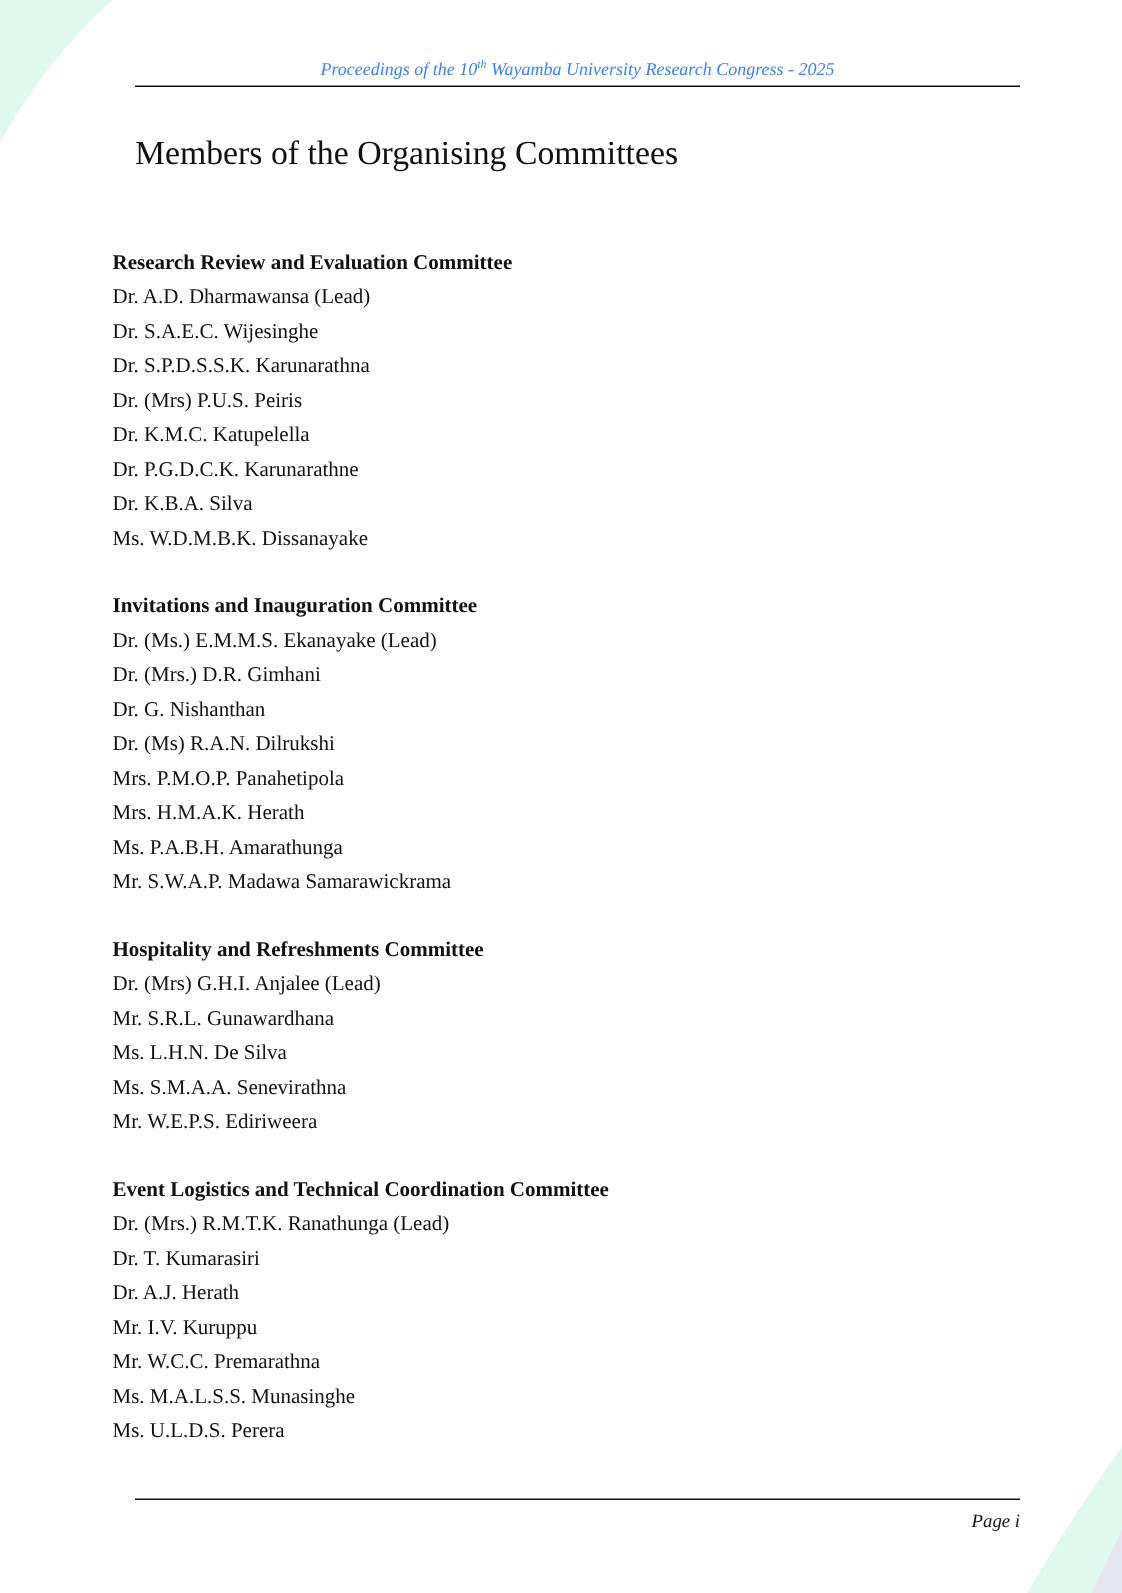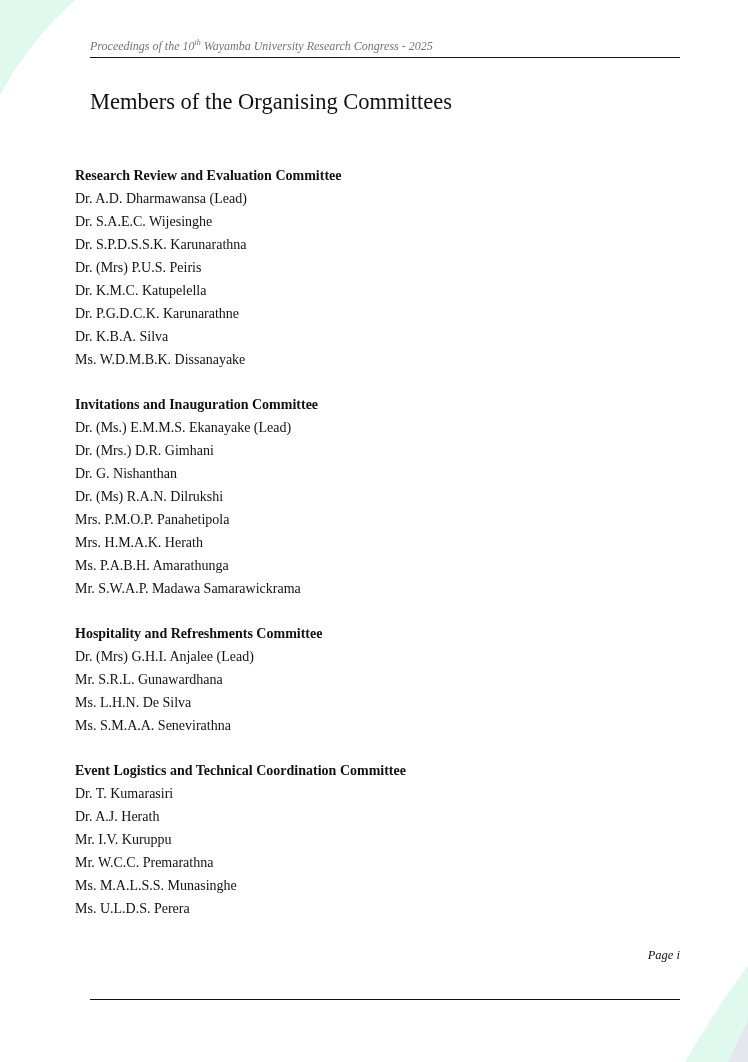--- a/index.html
+++ b/index.html
@@ -5,40 +5,40 @@
     html, body { margin: 0; padding: 0; }
     body {
       width: 748px; height: 1062px; position: relative; overflow: hidden;
       background: #ffffff; color: #111;
       font-family: "DejaVu Serif", "Liberation Serif", serif;
     }
     .deco { position: absolute; left: 0; top: 0; width: 748px; height: 1062px; pointer-events: none; }
     .header {
       position: absolute; left: 90px; top: 38px; width: 590px;
       font-family: "Liberation Serif", serif; font-style: italic; font-size: 12px;
-      color: #737373; padding-bottom: 3px; border-bottom: 1.6px solid #111;
+      color: #3b82f6; padding-bottom: 3px; border-bottom: 1.6px solid #111; text-align: center;
     }
     .header sup { font-size: 8px; }
     .title {
       position: absolute; left: 90px; top: 89px;
       font-family: "Liberation Serif", serif; font-size: 22.5px; color: #111; margin: 0; font-weight: normal; text-align: center;
     }
     .content { position: absolute; left: 75px; top: 166px; width: 590px; }
     .committee { margin-bottom: 22px; }
     .committee-title {
       font-family: "Liberation Serif", serif; font-weight: bold; font-size: 14px;
       height: 23px; line-height: 20px; margin: 0;
     }
     .member {
       font-family: "Liberation Serif", serif; font-size: 14px;
       height: 23px; line-height: 20px;
     }
     .footer-rule { position: absolute; left: 90px; top: 999px; width: 590px; border-top: 1.6px solid #111; }
     .page-num {
-      position: absolute; right: 68px; top: 948px;
+      position: absolute; right: 68px; top: 1007px;
       font-family: "Liberation Serif", serif; font-style: italic; font-size: 12.5px; text-align: right;
     }
   </style>
 </head>
 <body>
 
 <svg class="deco" viewBox="0 0 748 1062">
   <path d="M0,0 L75,0 Q30,40 0,95 Z" fill="#dff9ee"></path>
   <path d="M748,965 L748,1062 L685,1062 Q715,1010 748,965 Z" fill="#dff9ee"></path>
   <path d="M748,1020 L748,1062 L728,1062 Q738,1040 748,1020 Z" fill="#e6e6ee"></path>
@@ -74,24 +74,26 @@
     <div class="member">Ms. P.A.B.H. Amarathunga</div>
     <div class="member">Mr. S.W.A.P. Madawa Samarawickrama</div>
   </div>
 
   <div class="committee">
     <div class="committee-title">Hospitality and Refreshments Committee</div>
     <div class="member">Dr. (Mrs) G.H.I. Anjalee (Lead)</div>
     <div class="member">Mr. S.R.L. Gunawardhana</div>
     <div class="member">Ms. L.H.N. De Silva</div>
     <div class="member">Ms. S.M.A.A. Senevirathna</div>
+    <div class="member">Mr. W.E.P.S. Ediriweera</div>
   </div>
 
   <div class="committee">
     <div class="committee-title">Event Logistics and Technical Coordination Committee</div>
+    <div class="member">Dr. (Mrs.) R.M.T.K. Ranathunga (Lead)</div>
     <div class="member">Dr. T. Kumarasiri</div>
     <div class="member">Dr. A.J. Herath</div>
     <div class="member">Mr. I.V. Kuruppu</div>
     <div class="member">Mr. W.C.C. Premarathna</div>
     <div class="member">Ms. M.A.L.S.S. Munasinghe</div>
     <div class="member">Ms. U.L.D.S. Perera</div>
   </div>
 </div>
 
 <div class="footer-rule"></div>

